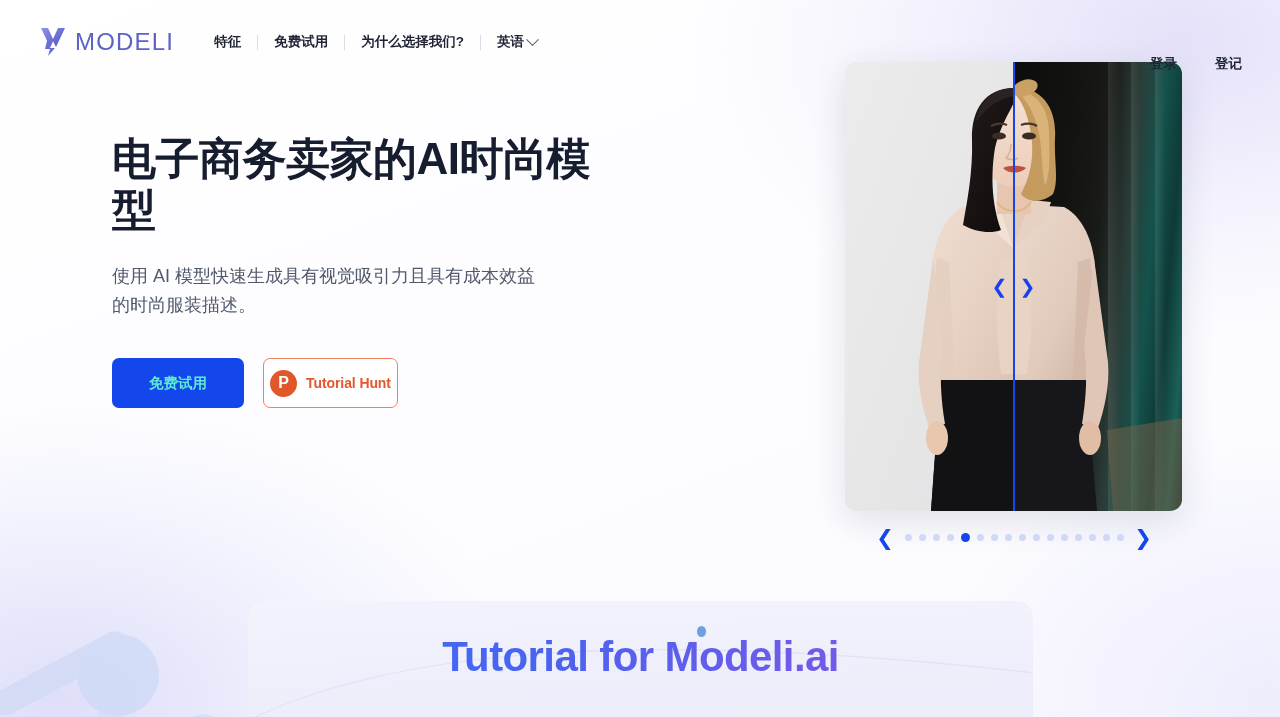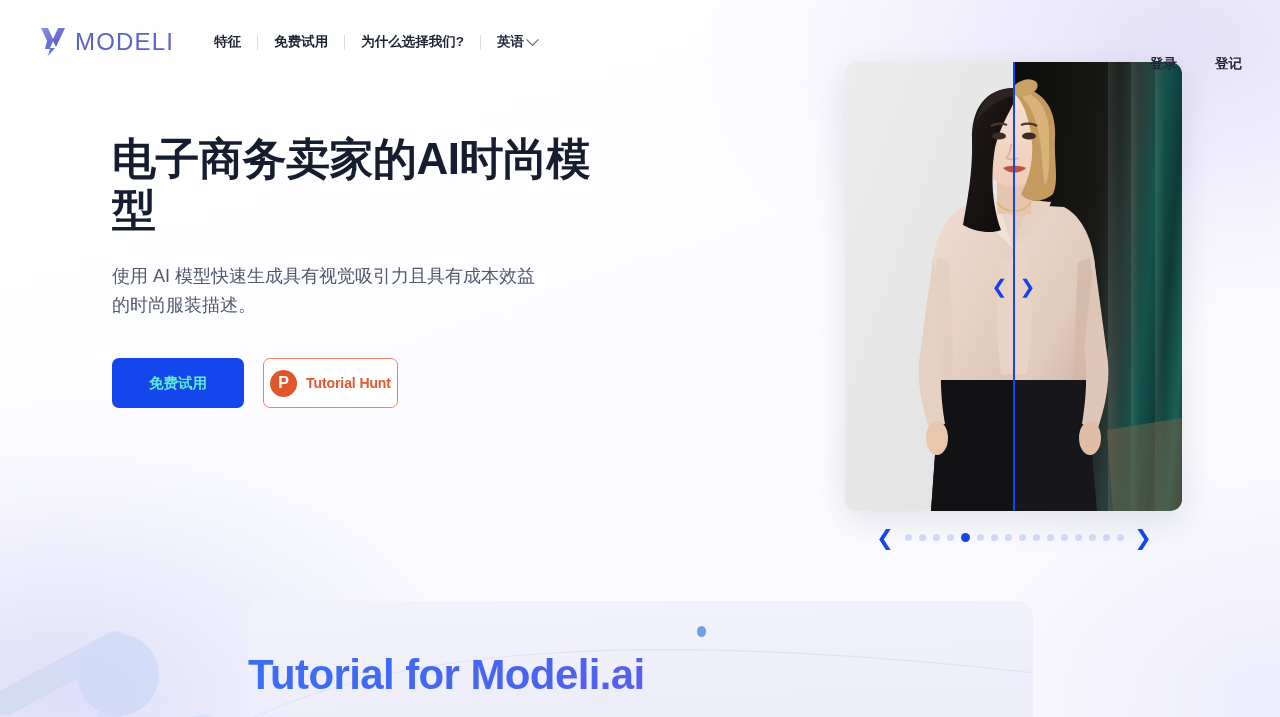--- a/index.html
+++ b/index.html
@@ -306,21 +306,22 @@
     width: 785px;
     height: 190px;
     border-radius: 16px 16px 0 0;
     background: linear-gradient(178deg, #f3f3fd 0%, #eeeefb 48%, #ebebfa 100%);
     overflow: hidden;
   }
   .tut-arc { position: absolute; inset: 0; }
   .tut-title {
     position: absolute;
     left: 0; right: 0;
-    top: 50px;
+    top: 32px;
+    text-align: center;
     font-size: 42px;
     font-weight: bold;
     letter-spacing: -0.6px;
     background: linear-gradient(95deg, #3b6ef5 0%, #4a63f0 38%, #6f5be9 70%, #7a58e6 100%);
     -webkit-background-clip: text;
     background-clip: text;
     color: transparent;
   }
   .tut-dot {
     position: absolute;

